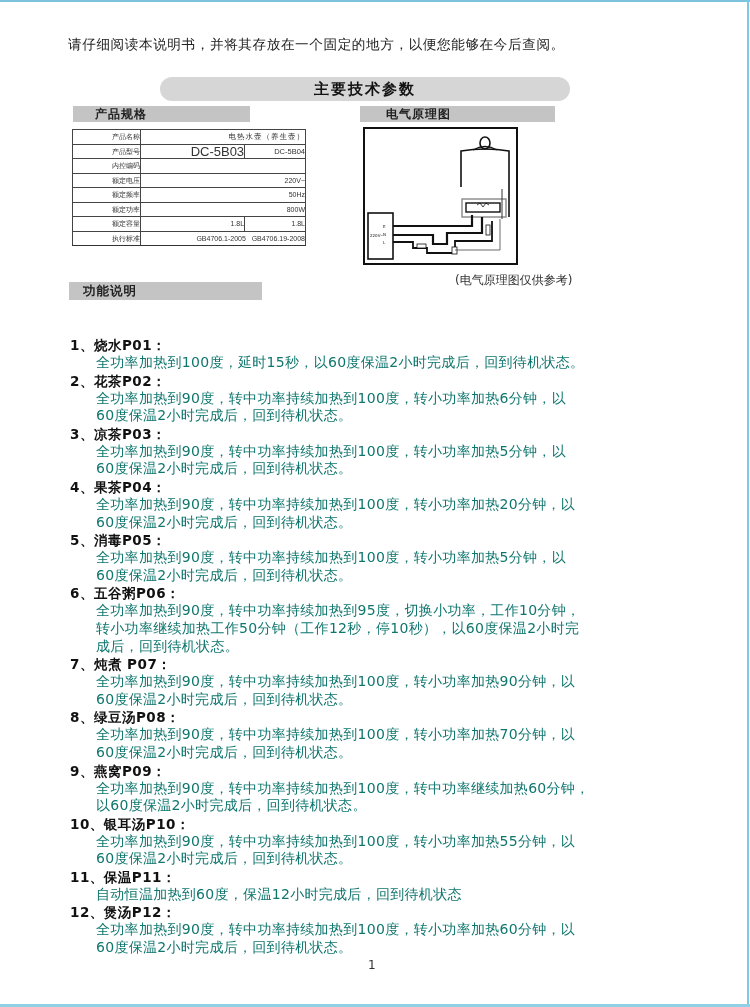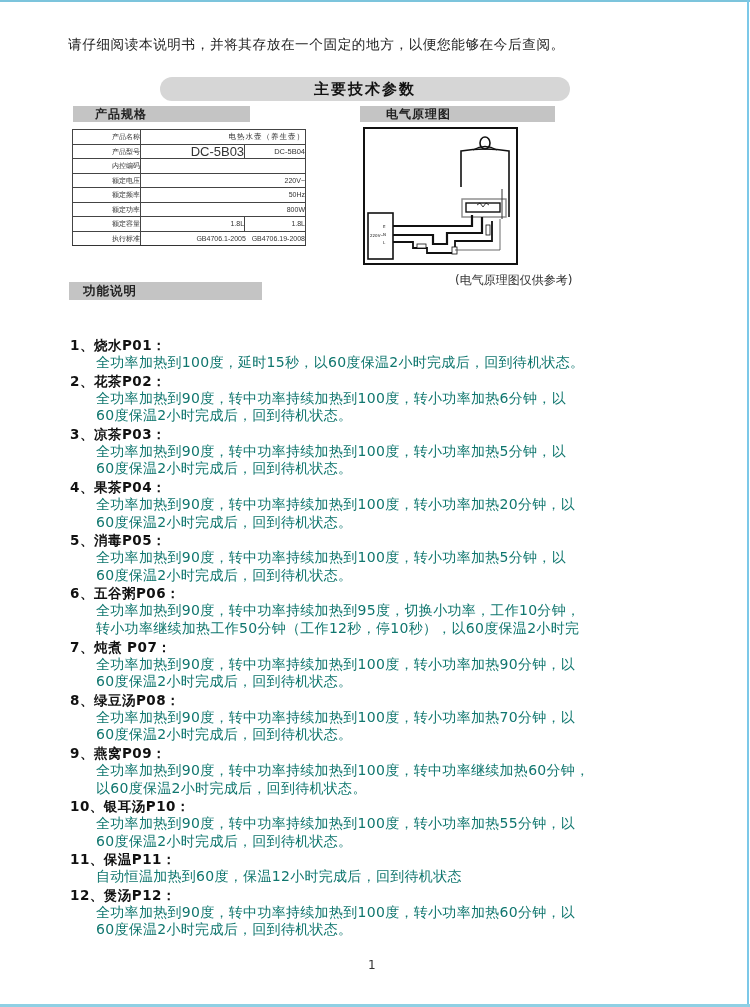--- a/index.html
+++ b/index.html
@@ -185,20 +185,21 @@
     <div class="item-body">
       <span>全功率加热到90度，转中功率持续加热到100度，转小功率加热5分钟，以</span>
       <span>60度保温2小时完成后，回到待机状态。</span>
     </div>
   </div>
   <div>
     <div class="item-head">6、五谷粥P06：</div>
     <div class="item-body">
       <span>全功率加热到90度，转中功率持续加热到95度，切换小功率，工作10分钟，</span>
       <span>转小功率继续加热工作50分钟（工作12秒，停10秒），以60度保温2小时完</span>
+      <span>成后，回到待机状态。</span>
     </div>
   </div>
   <div>
     <div class="item-head">7、炖煮 P07：</div>
     <div class="item-body">
       <span>全功率加热到90度，转中功率持续加热到100度，转小功率加热90分钟，以</span>
       <span>60度保温2小时完成后，回到待机状态。</span>
     </div>
   </div>
   <div>

